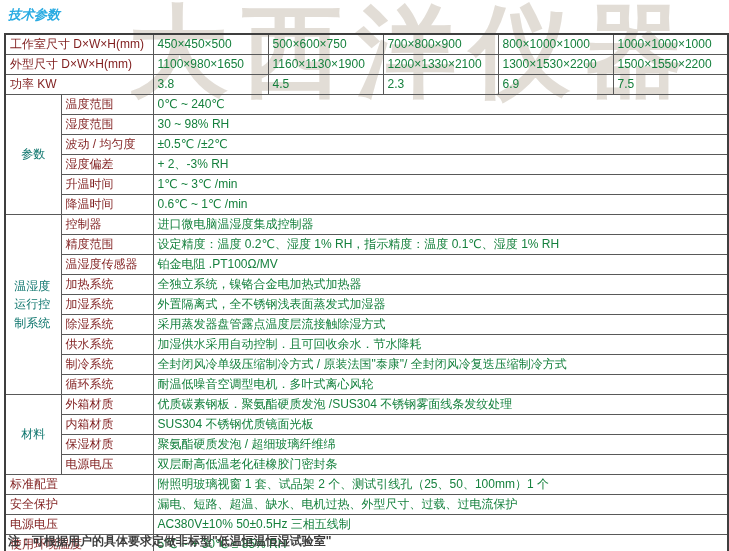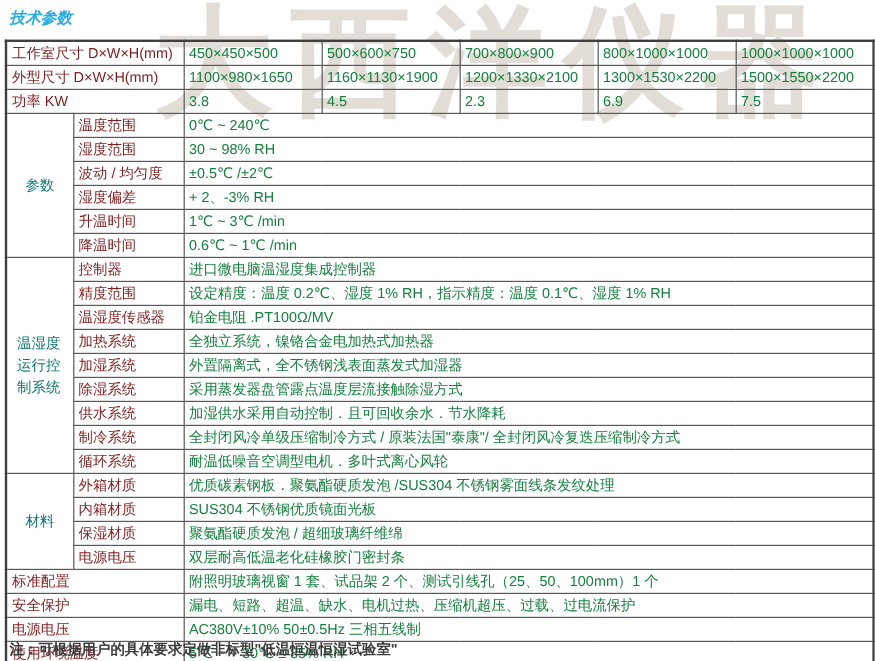--- a/index.html
+++ b/index.html
@@ -163,21 +163,21 @@
     <td class="lbl">电源电压</td>
     <td class="val" colspan="5">双层耐高低温老化硅橡胶门密封条</td>
   </tr>
 
   <tr>
     <td class="lbl" colspan="2">标准配置</td>
     <td class="val" colspan="5">附照明玻璃视窗 1 套、试品架 2 个、测试引线孔（25、50、100mm）1 个</td>
   </tr>
   <tr>
     <td class="lbl" colspan="2">安全保护</td>
-    <td class="val" colspan="5">漏电、短路、超温、缺水、电机过热、压缩机超压、过载、过电流保护</td>
+    <td class="val" colspan="5">漏电、短路、超温、缺水、电机过热、外型尺寸、过载、过电流保护</td>
   </tr>
   <tr>
     <td class="lbl" colspan="2">电源电压</td>
     <td class="val" colspan="5">AC380V±10% 50±0.5Hz 三相五线制</td>
   </tr>
   <tr>
     <td class="lbl" colspan="2">使用环境温度</td>
     <td class="val" colspan="5">5℃ ~ + 30℃ ≤ 85% RH</td>
   </tr>
 </tbody>

